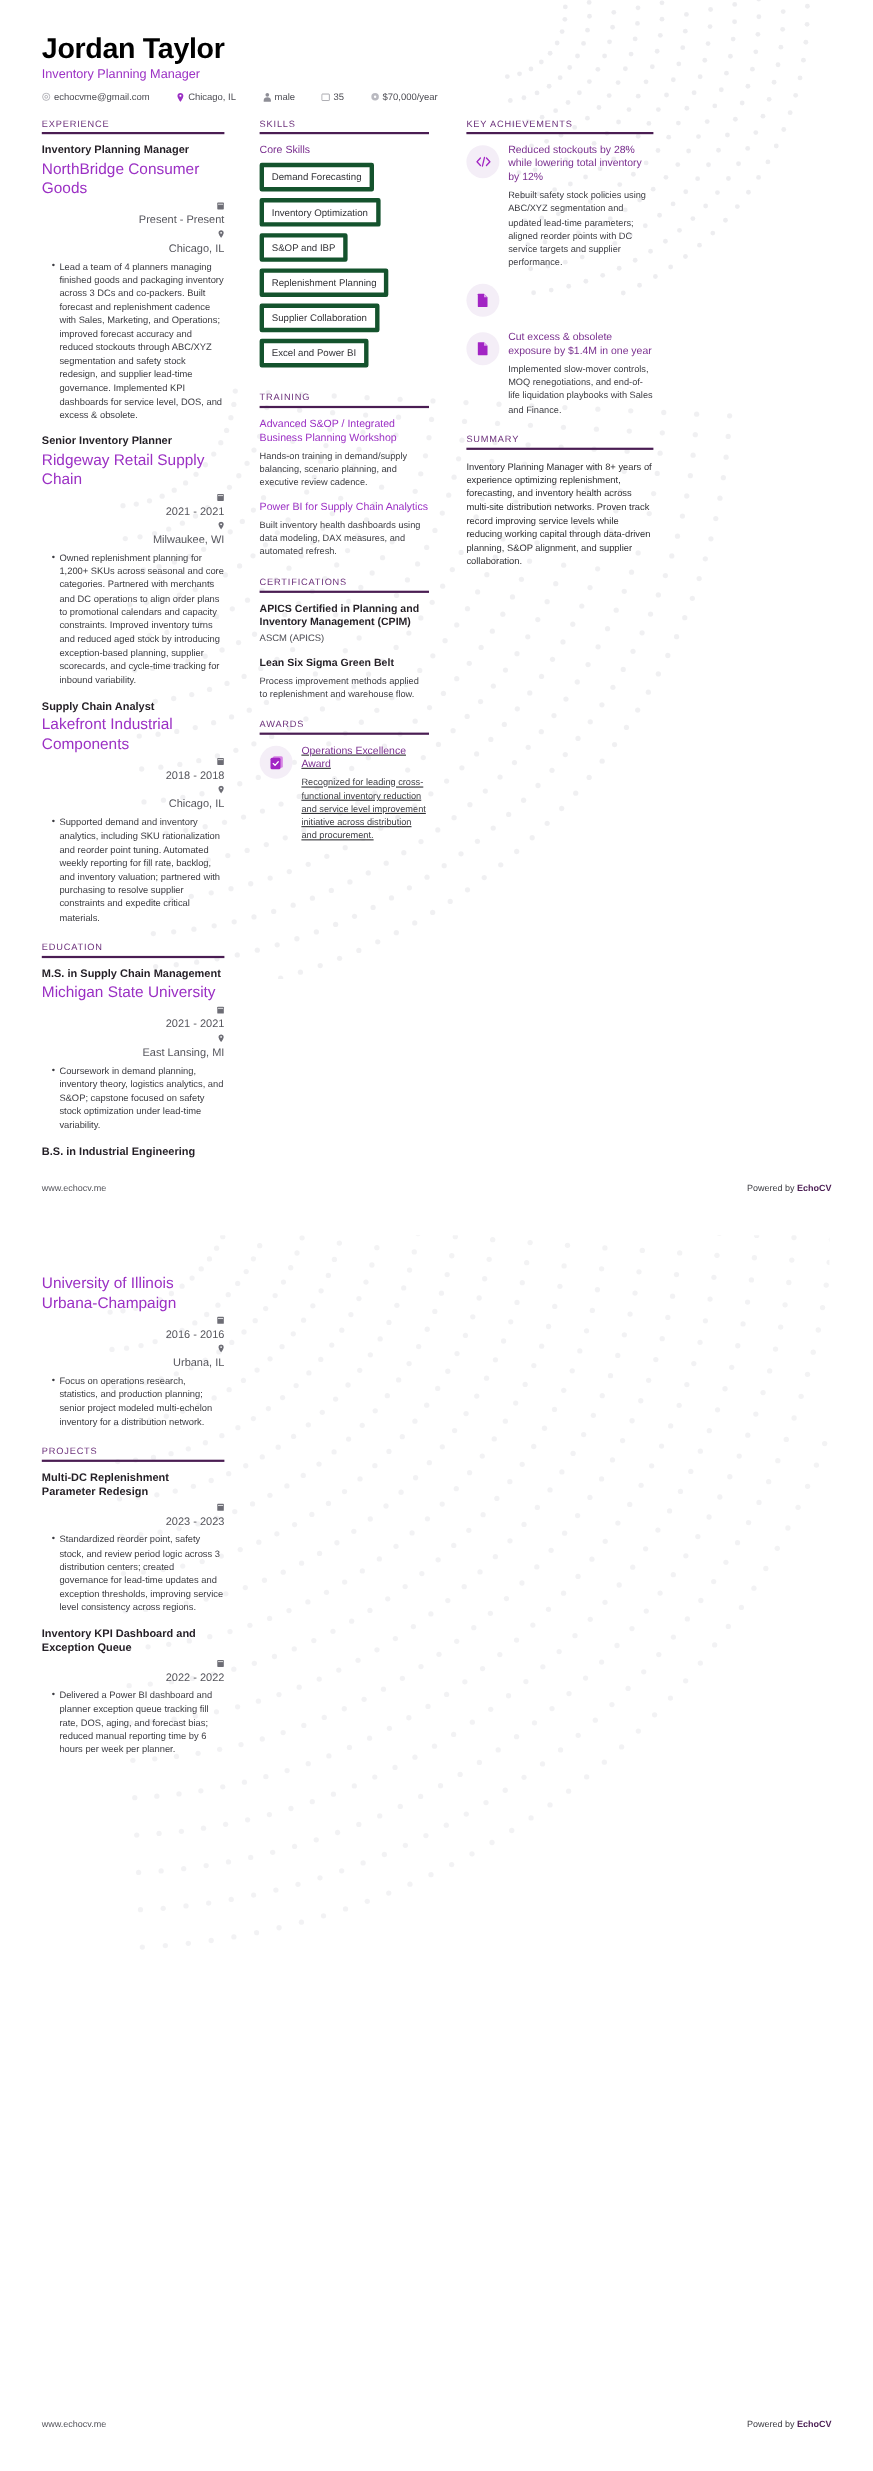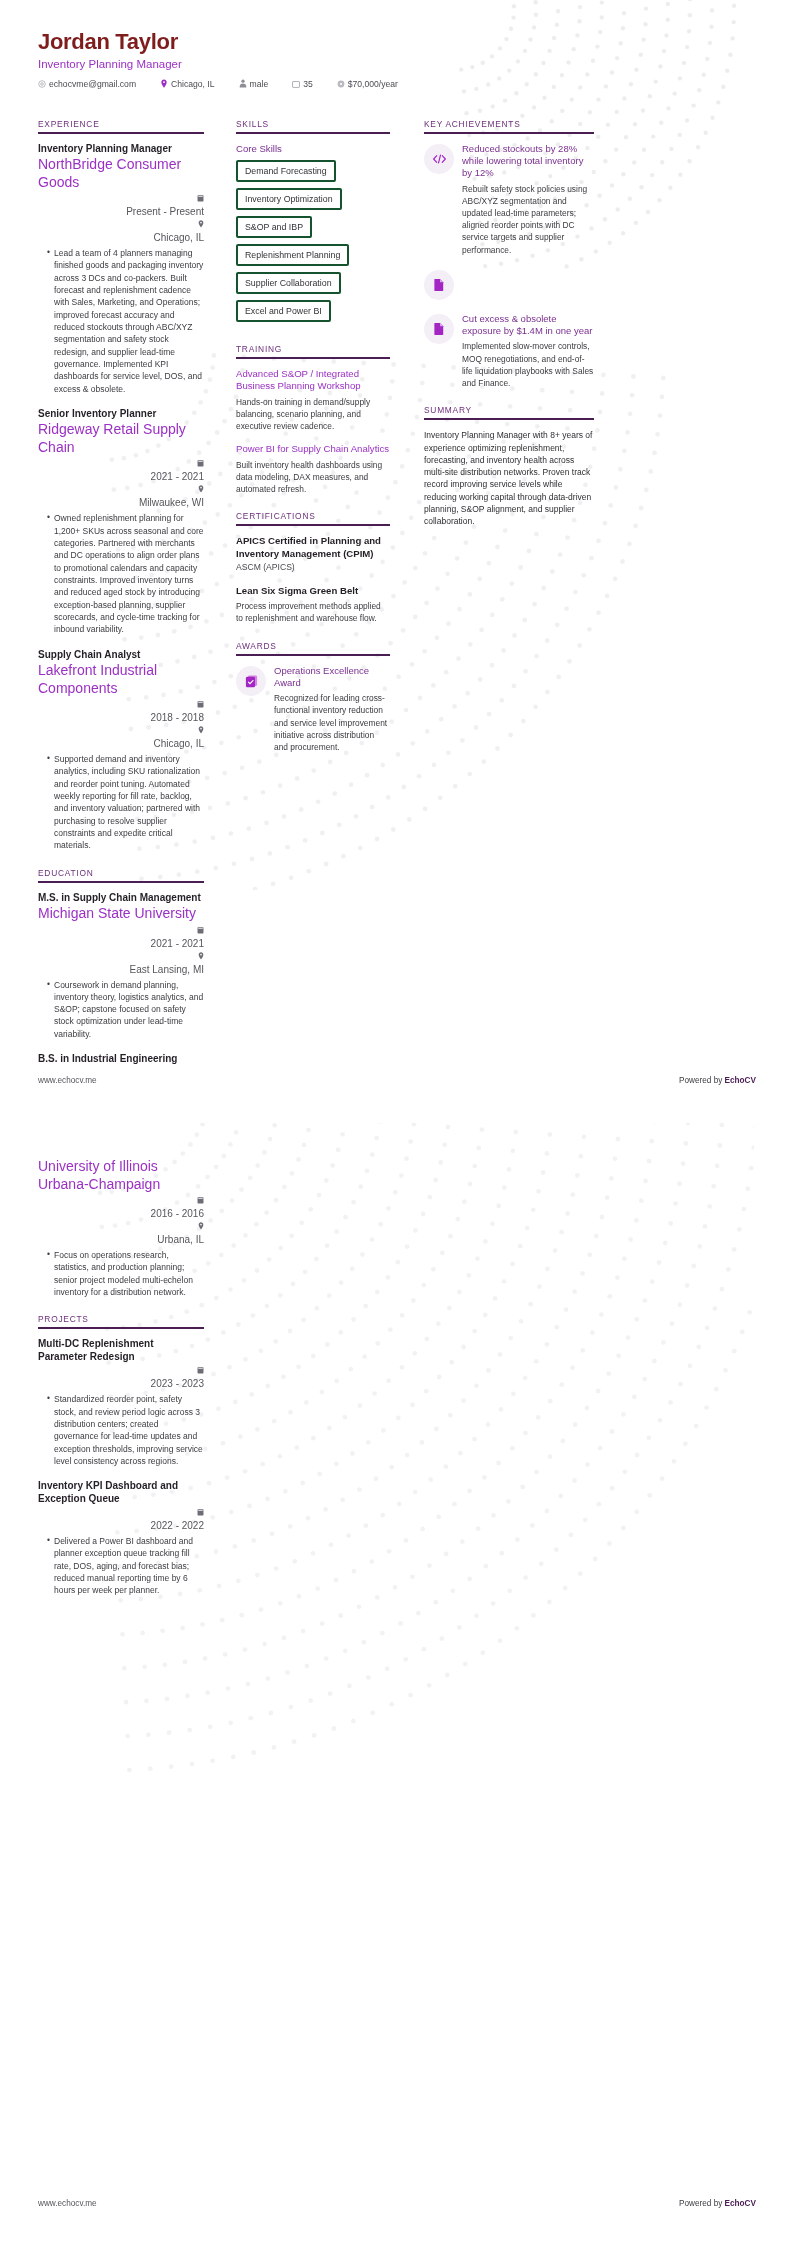--- a/index.html
+++ b/index.html
@@ -22,23 +22,23 @@
     pointer-events: none;
     z-index: 0;
   }
   .deco-top { top: -30px; right: -40px; width: 420px; height: 300px; opacity: .55; }
   .deco-mid { top: 330px; right: 120px; width: 600px; height: 560px; opacity: .45; }
   .content { position: relative; z-index: 2; }
 
   
   .header { padding: 30px 38px 0 38px; }
   .name {
-    font-size: 22px;
+    font-size: 26px;
     font-weight: 700;
-    color: #7f1d1d;
+    color: #000000;
     letter-spacing: -0.3px;
     line-height: 1.12;
   }
   .role {
     font-size: 11.5px;
     color: #9b30c4;
     margin-top: 3px;
     font-weight: 400;
   }
   .contact-row {
@@ -76,21 +76,21 @@
     color: #6b2f7a;
     text-transform: uppercase;
     font-weight: 400;
     margin-bottom: 3px;
   }
   .sect-rule {
     height: 2px;
     background: #4a1d53;
     margin-bottom: 9px;
   }
-  .sect { margin-bottom: 16px; margin-top: 16px; }
+  .sect { margin-bottom: 16px; }
 
   .job { margin-bottom: 13px; }
   .job-title {
     font-size: 10px;
     font-weight: 700;
     color: #241f26;
     line-height: 1.25;
   }
   .job-org {
     font-size: 14px;
@@ -129,21 +129,21 @@
     color: #3b3b41;
   }
 
   
   .skillgroup-title {
     font-size: 9.6px;
     color: #7a2f8f;
     margin-bottom: 6px;
   }
   .chip {
-    border: 2px solid #14532d;
+    border: 4px solid #14532d;
     border-radius: 2px;
     font-size: 8.8px;
     color: #333338;
     padding: 4px 7px;
     margin-bottom: 6px;
     display: inline-block;
     background: #fff;
   }
 
   .entry { margin-bottom: 11px; }
@@ -194,21 +194,21 @@
     line-height: 1.3;
     font-weight: 400;
   }
   .ach-body {
     font-size: 8.4px;
     color: #3b3b41;
     line-height: 1.45;
     margin-top: 3px;
   }
 
-  .award { display: flex; gap: 8px; align-items: flex-start; }
+  .award { display: flex; gap: 8px; align-items: flex-start; text-decoration: underline; }
 
   .summary-text {
     font-size: 8.5px;
     line-height: 1.45;
     color: #2f2f33;
   }
 
   
   .footer {
     position: absolute;

